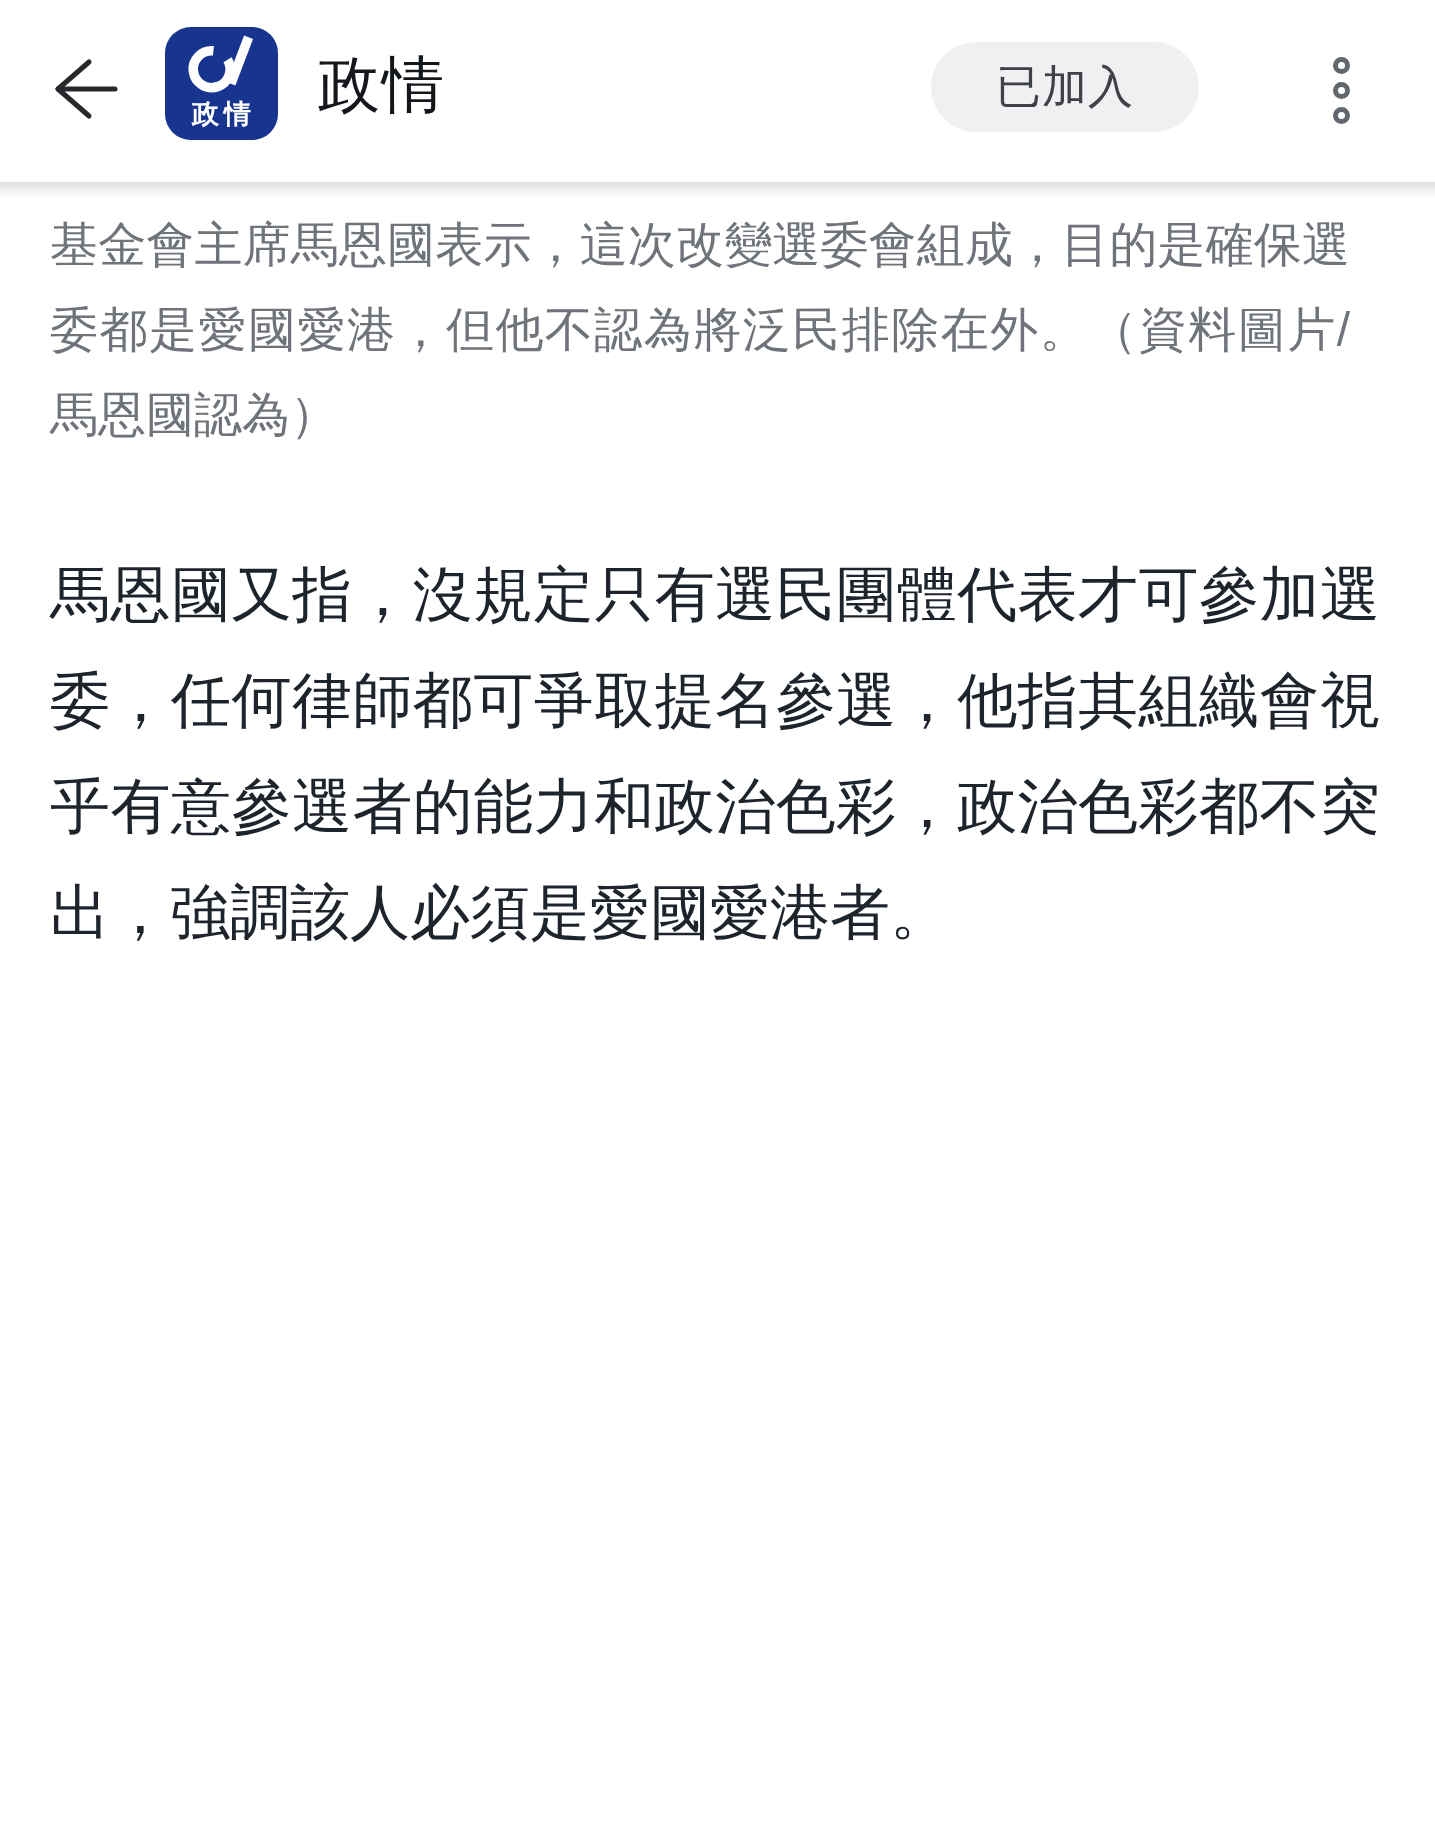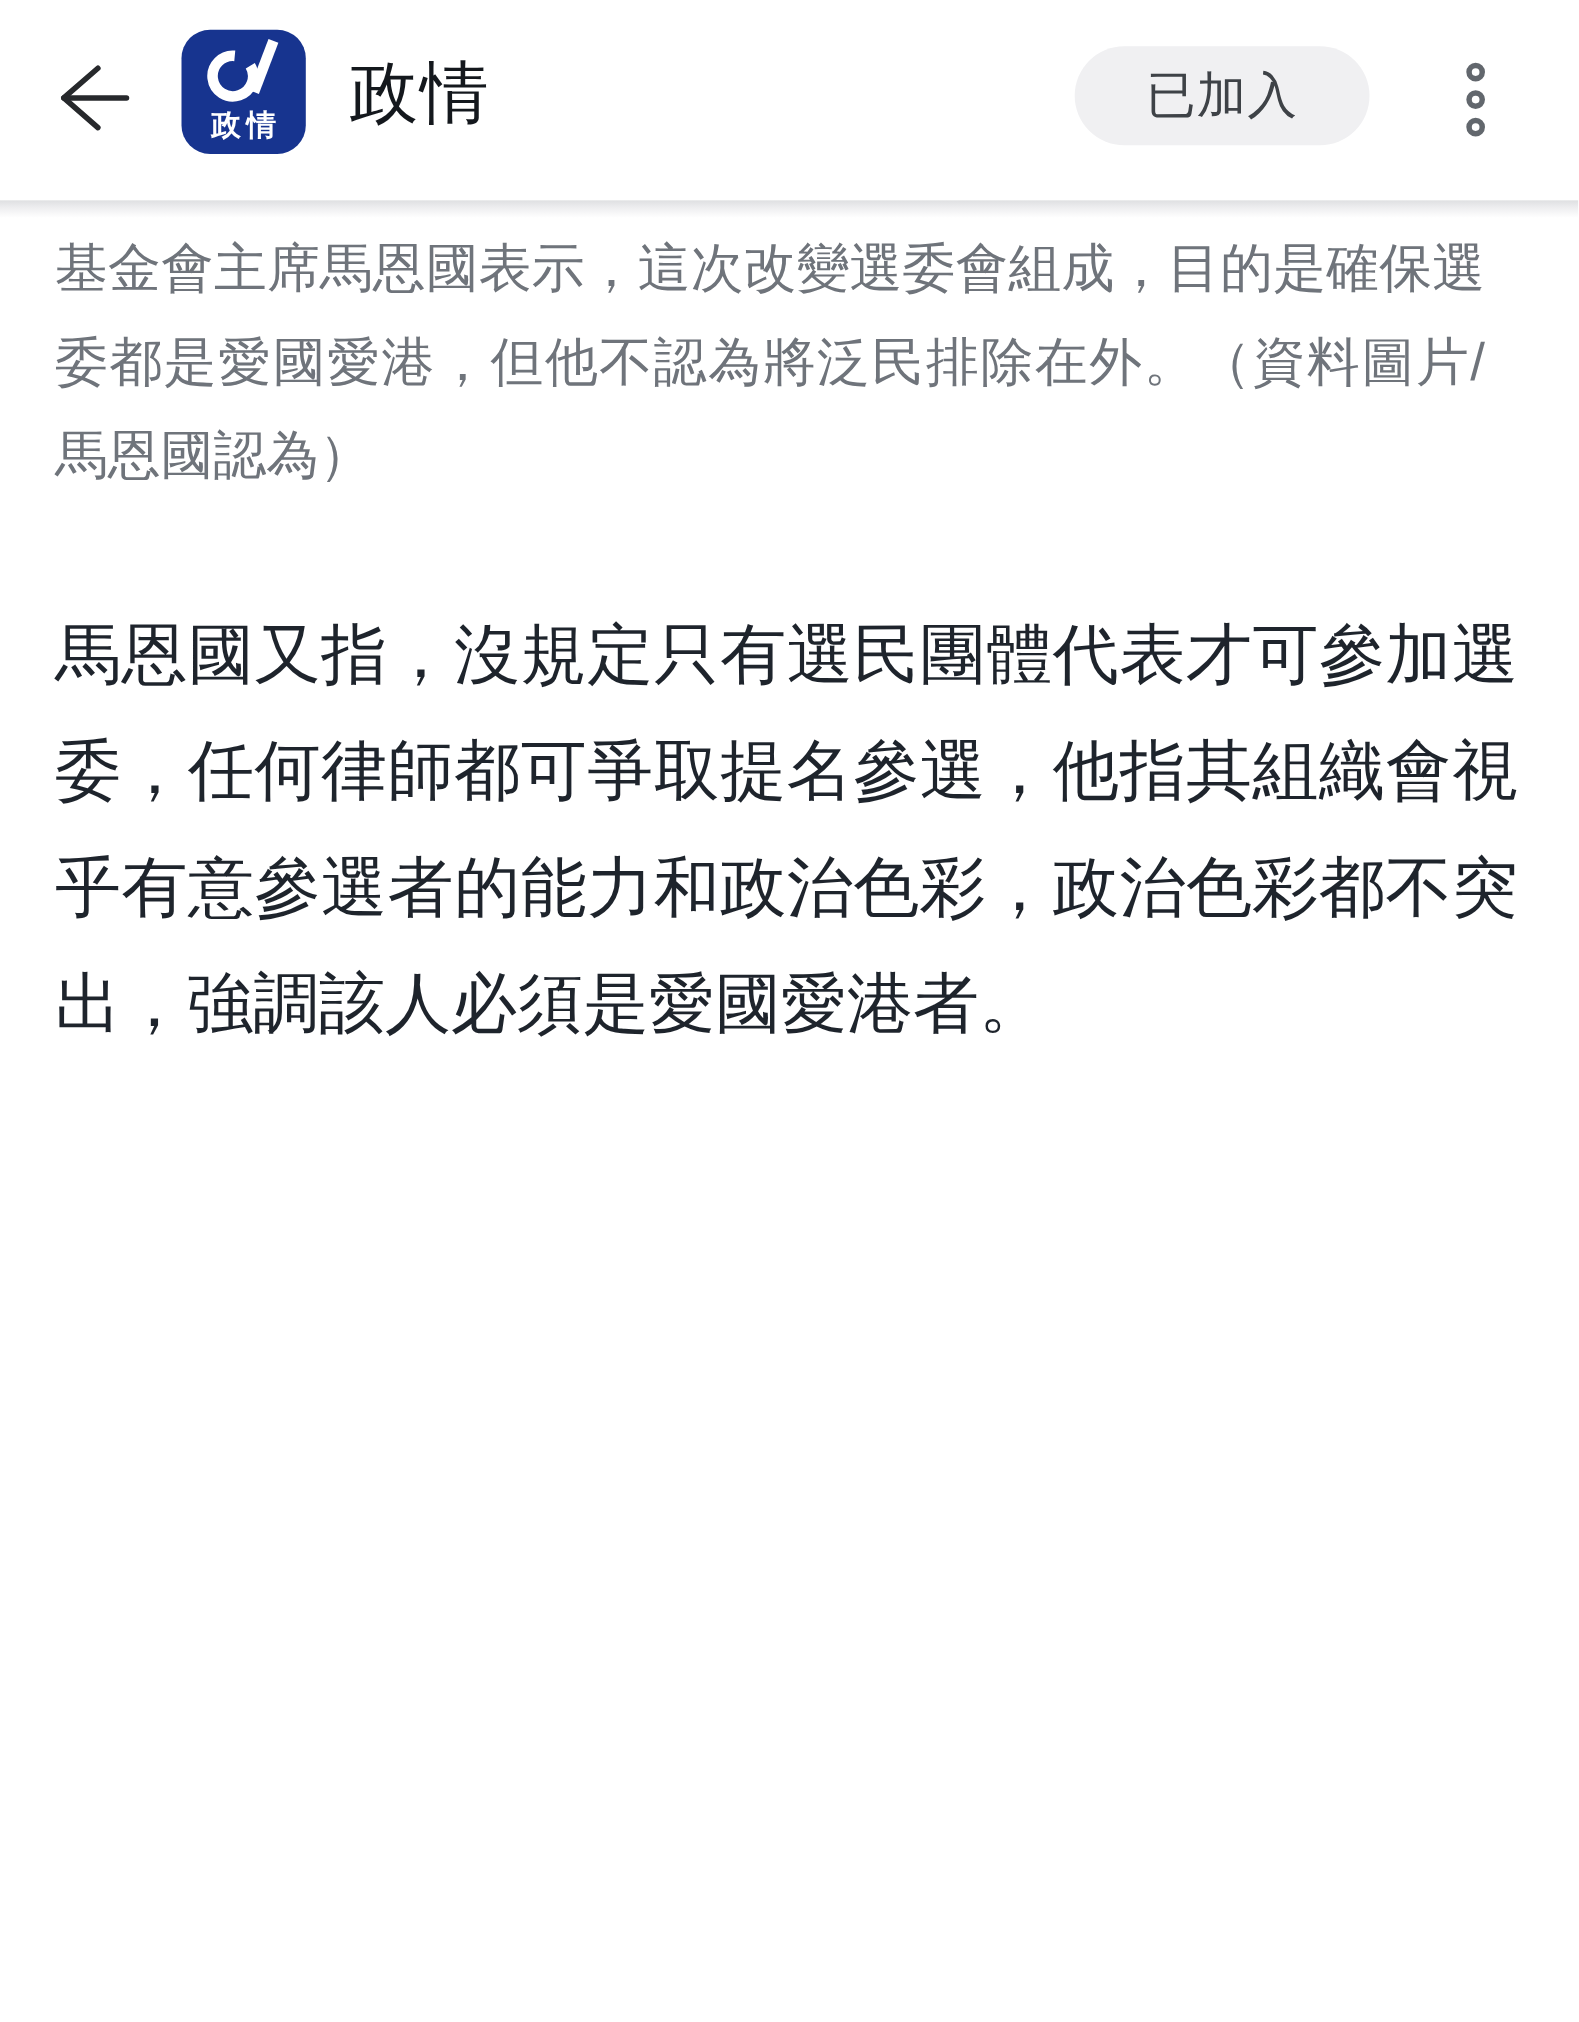--- a/index.html
+++ b/index.html
@@ -39,21 +39,21 @@
     text-indent:5px; line-height:32px;
   }
 
   .page-title {
     position:absolute; left:318px; top:49px;
     font-size:62px; line-height:72px; color:#14181d; font-weight:400;
     letter-spacing:2px;
   }
 
   .joined-btn {
-    position:absolute; left:977px; top:42px; width:268px; height:90px;
+    position:absolute; left:931px; top:42px; width:268px; height:90px;
     background:#f0f0f2; border:none; border-radius:45px;
     font-size:45px; color:#3e4247; cursor:pointer;
     font-family:inherit; display:flex; align-items:center; justify-content:center;
     letter-spacing:1px;
   }
 
   .kebab-btn {
     position:absolute; left:1310px; top:40px; width:62px; height:100px;
     background:none; border:none; cursor:pointer;
     display:flex; flex-direction:column; align-items:center; justify-content:center;

